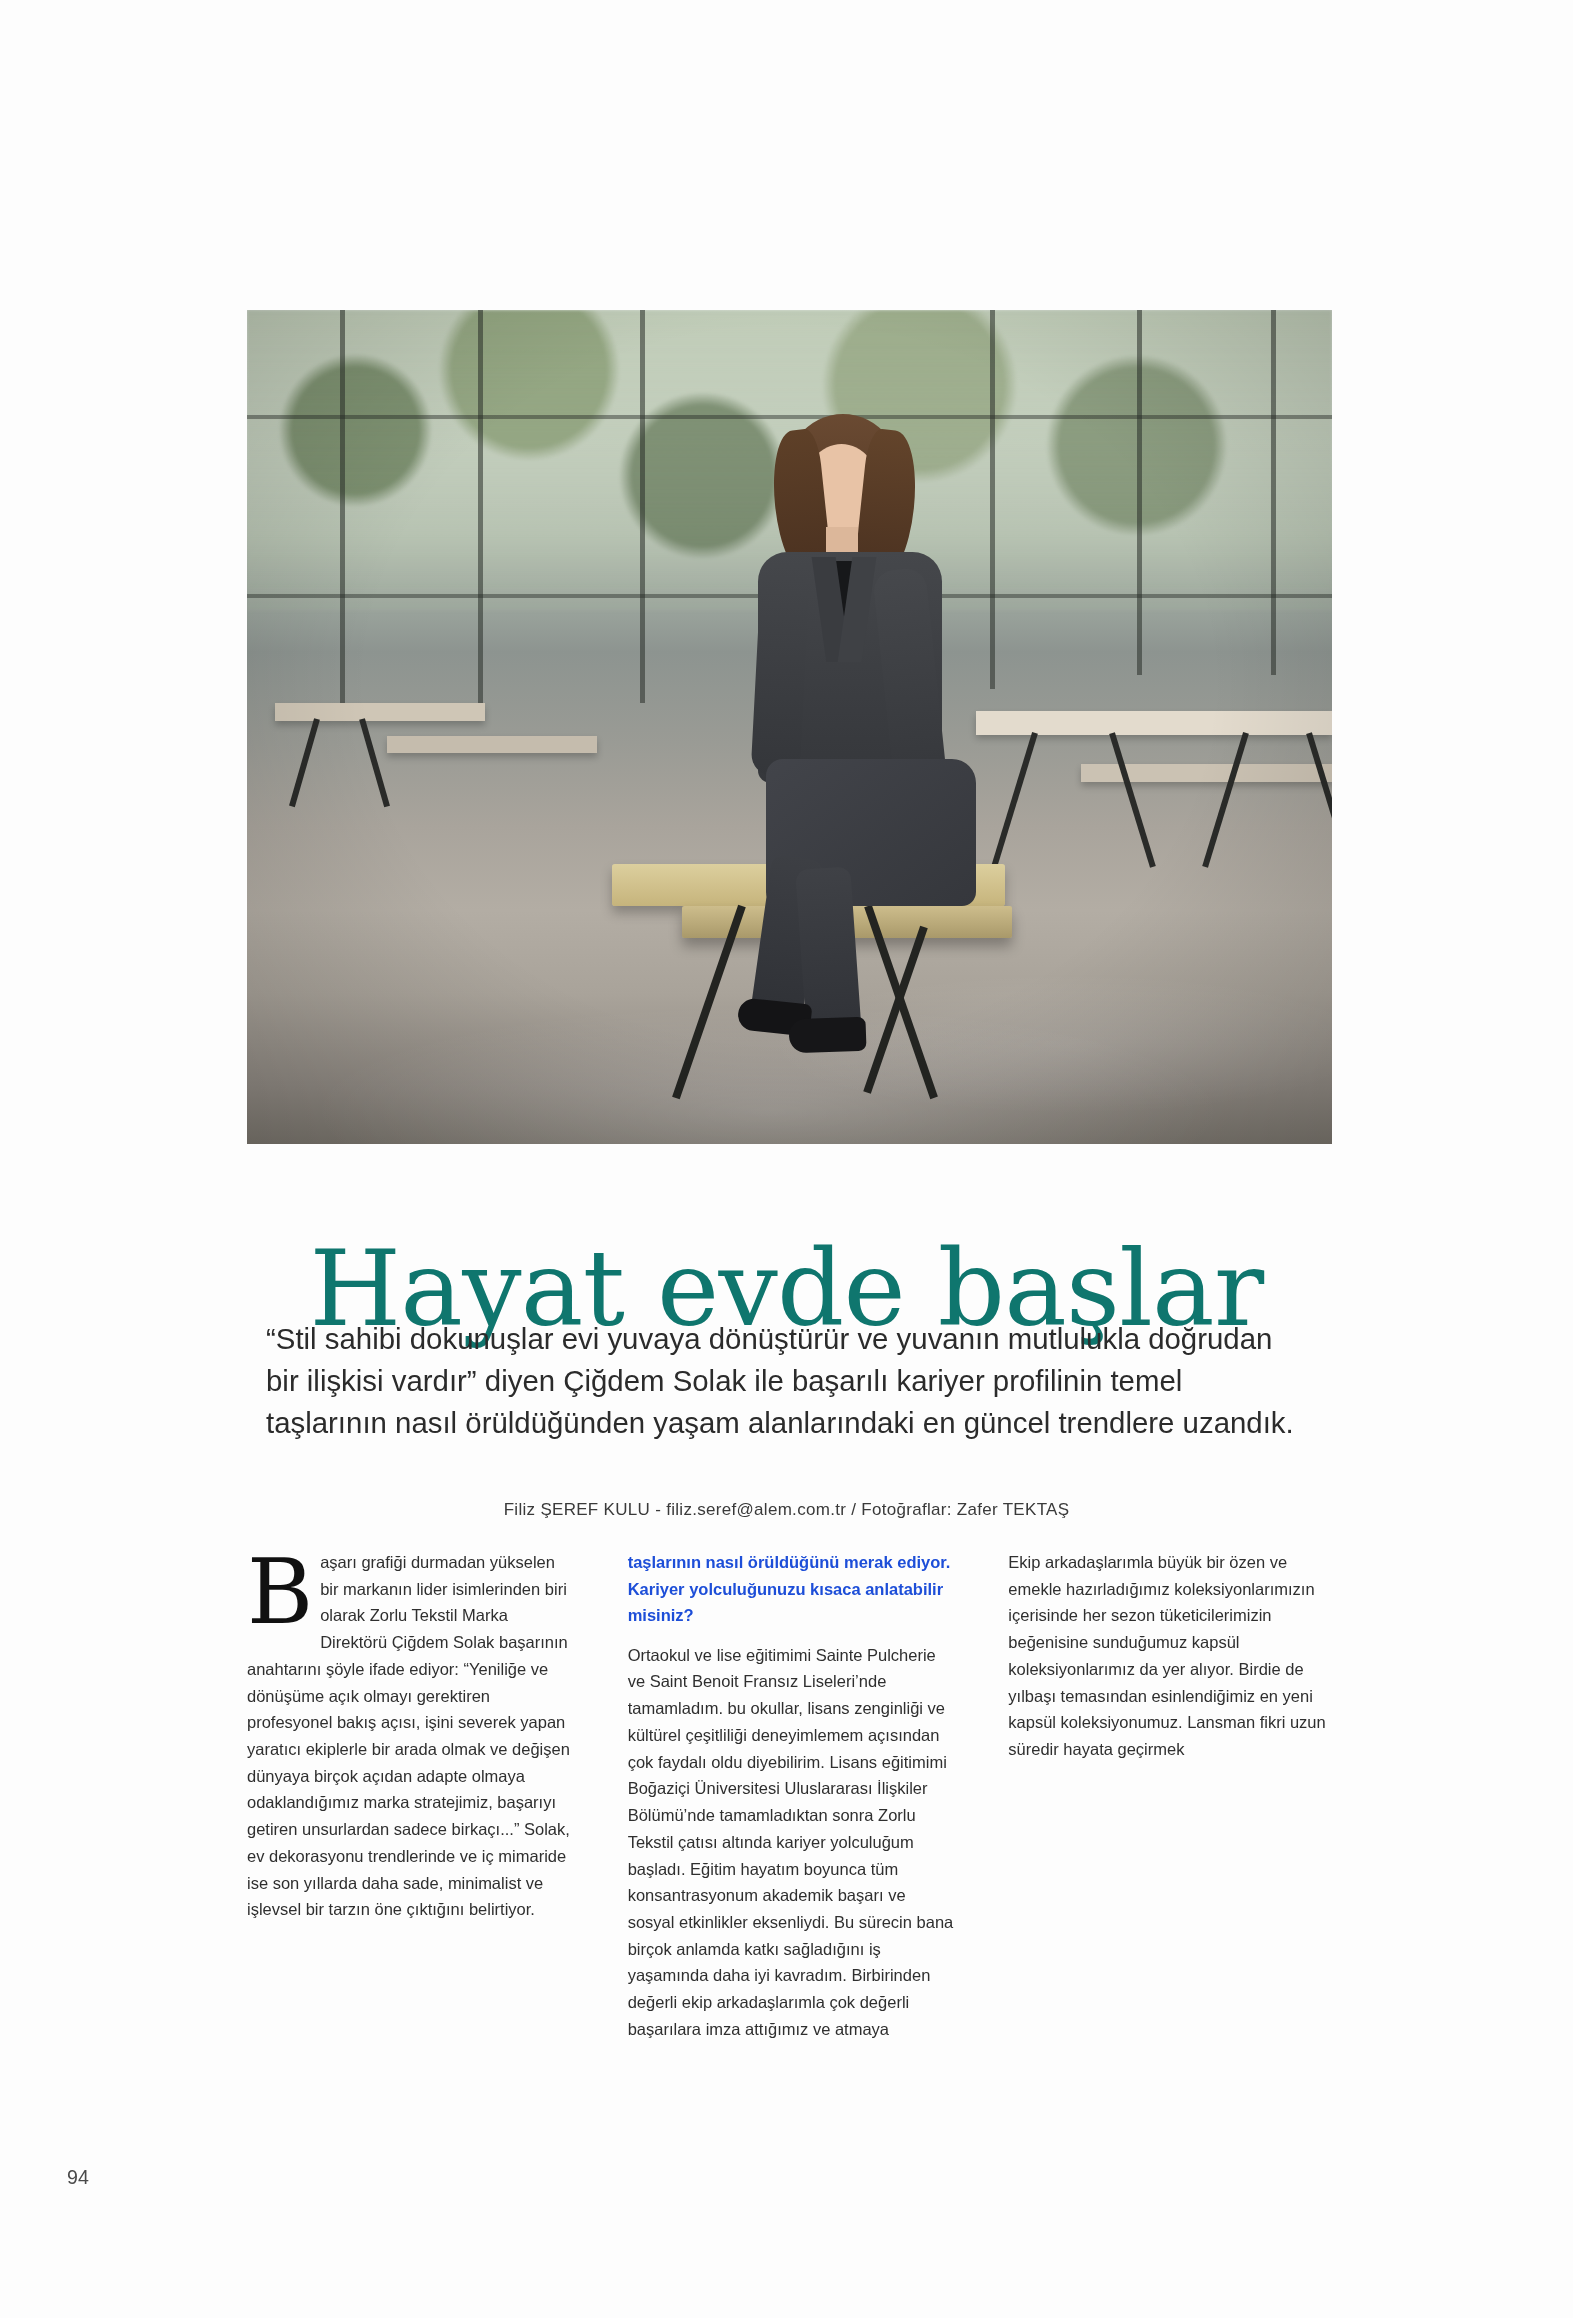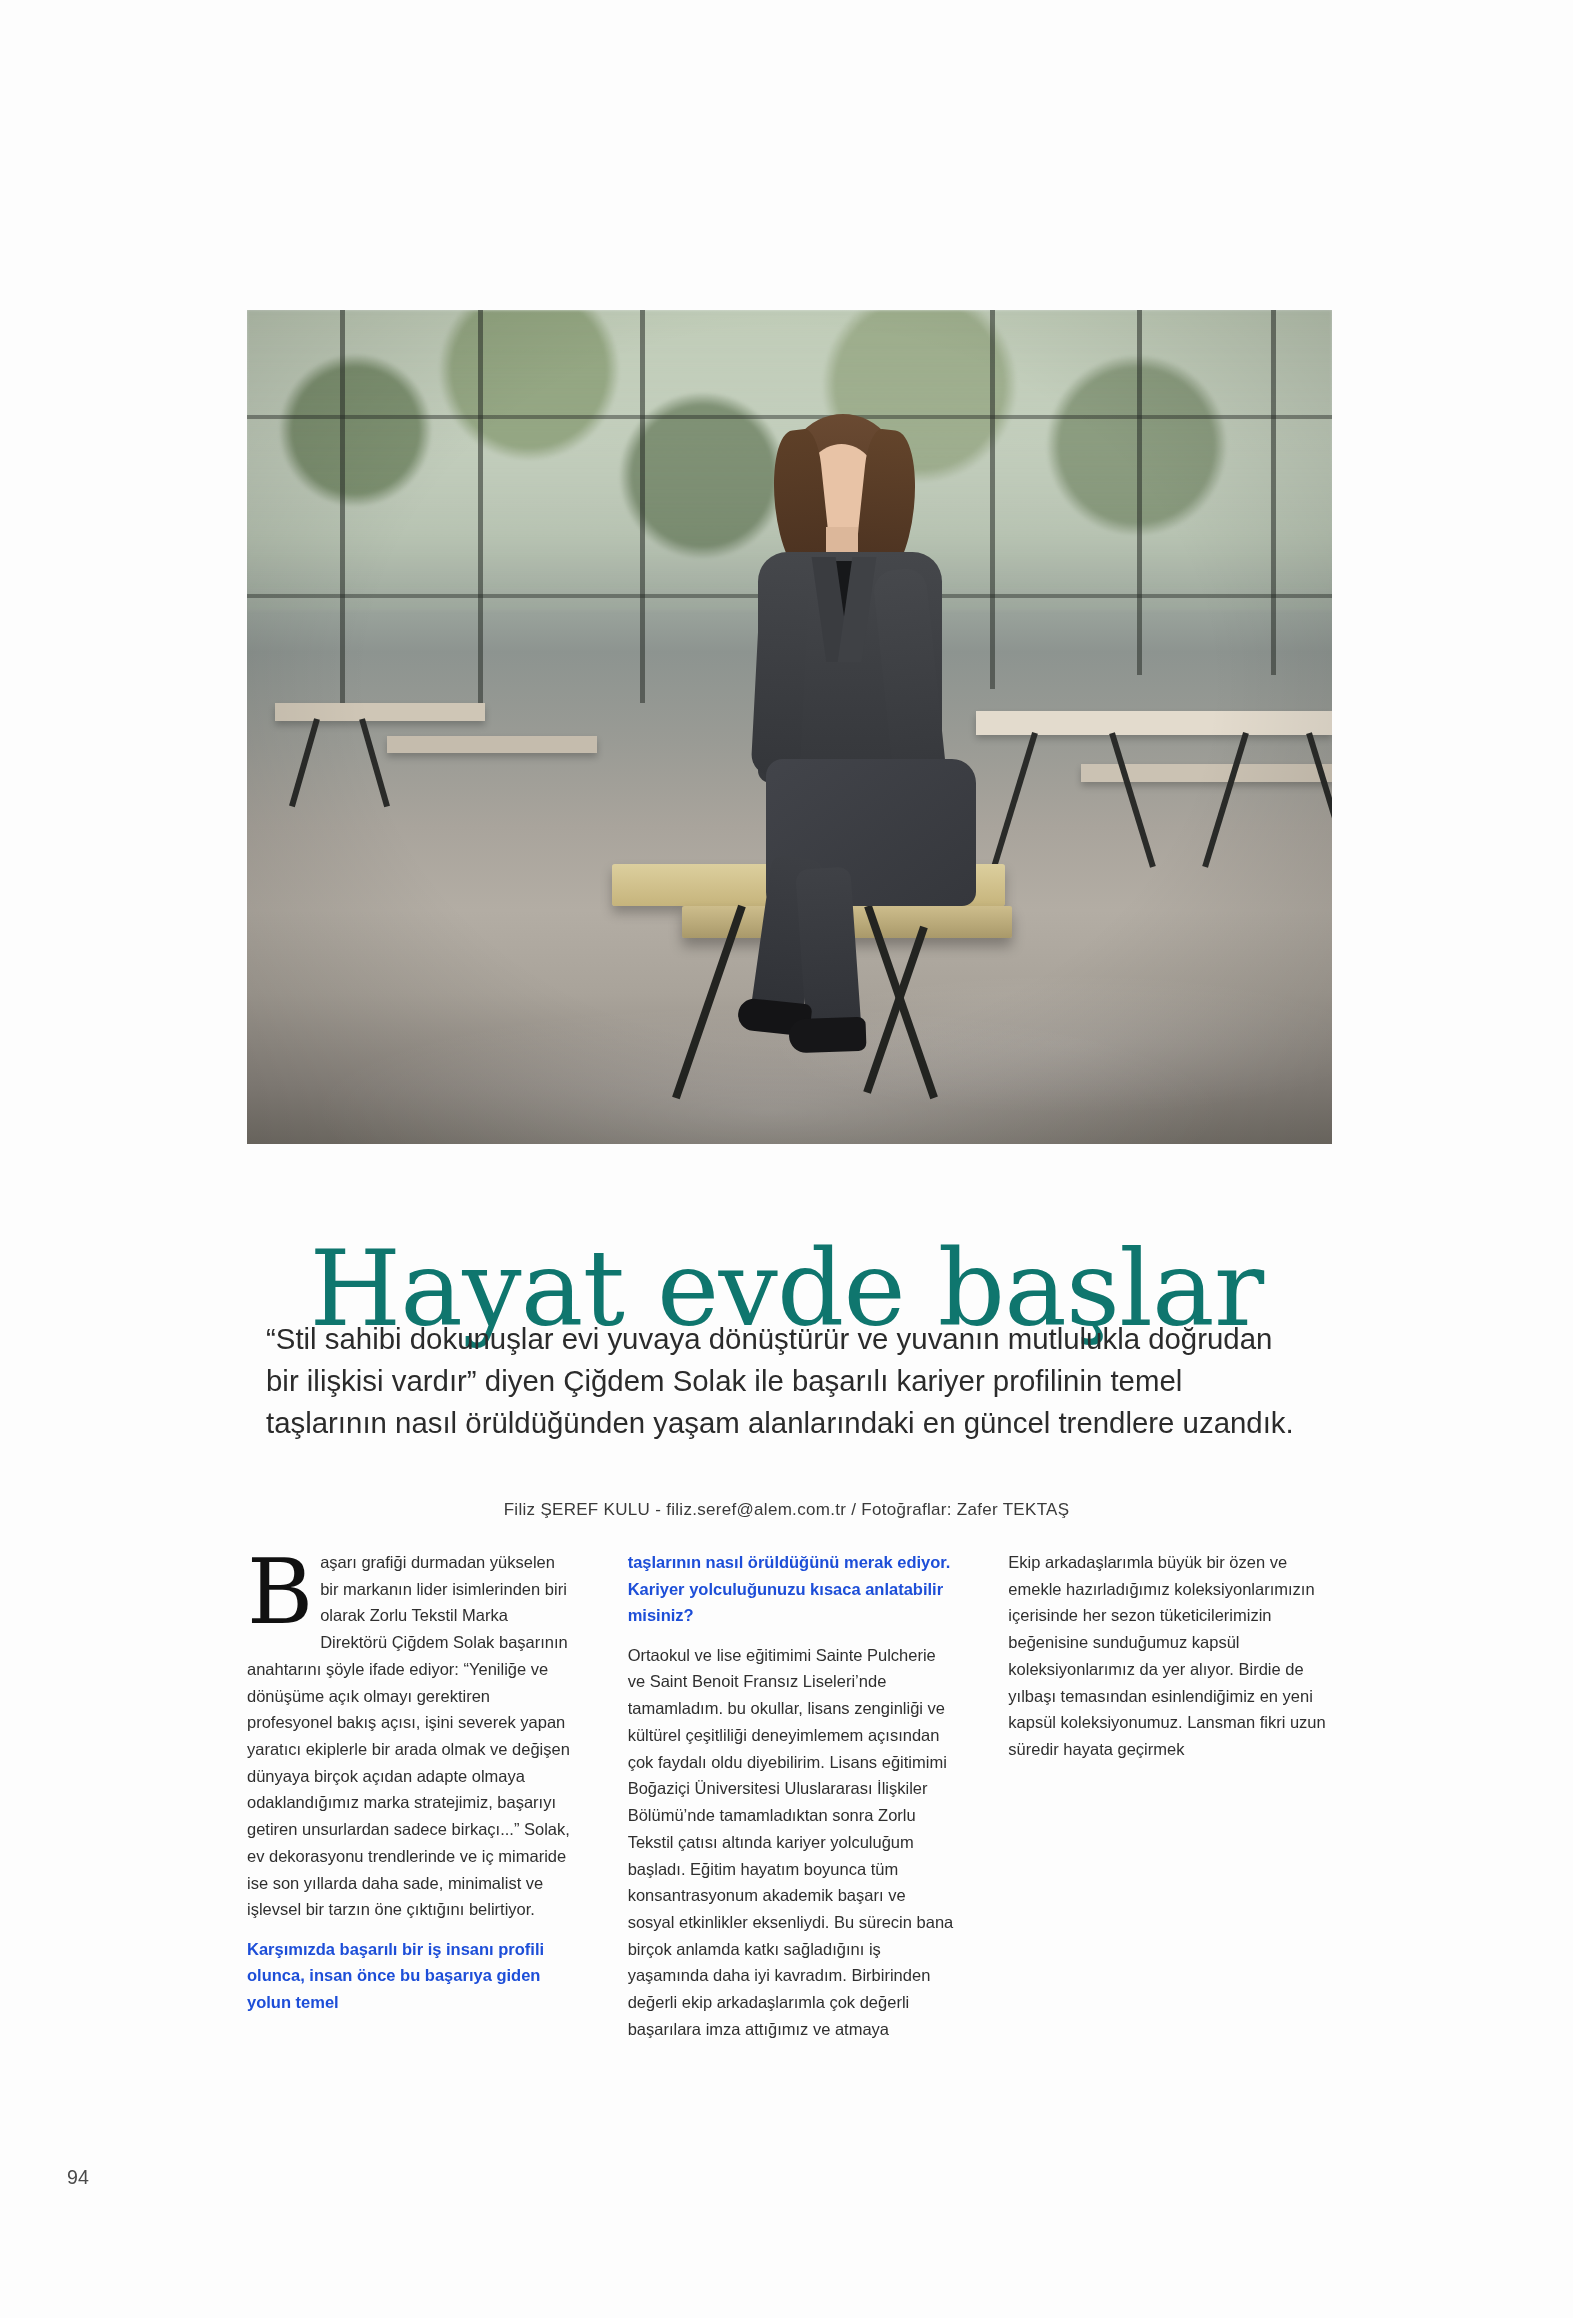--- a/index.html
+++ b/index.html
@@ -372,21 +372,20 @@
   <h1 class="headline">Hayat evde başlar</h1>
 
   <div class="deck">“Stil sahibi dokunuşlar evi yuvaya dönüştürür ve yuvanın mutlulukla doğrudan bir ilişkisi vardır” diyen Çiğdem Solak ile başarılı kariyer profilinin temel taşlarının nasıl örüldüğünden yaşam alanlarındaki en güncel trendlere uzandık.</div>
 
   <div class="byline">Filiz ŞEREF KULU - filiz.seref@alem.com.tr / Fotoğraflar: Zafer TEKTAŞ</div>
 
   <div class="columns">
 
     <div class="col">
       <p class="dropcap-para"><span class="dropcap">B</span><span>aşarı grafiği durmadan yükselen bir markanın lider isimlerinden biri olarak Zorlu Tekstil Marka Direktörü Çiğdem Solak başarının anahtarını şöyle ifade ediyor: “Yeniliğe ve dönüşüme açık olmayı gerektiren profesyonel bakış açısı, işini severek yapan yaratıcı ekiplerle bir arada olmak ve değişen dünyaya birçok açıdan adapte olmaya odaklandığımız marka stratejimiz, başarıyı getiren unsurlardan sadece birkaçı...” Solak, ev dekorasyonu trendlerinde ve iç mimaride ise son yıllarda daha sade, minimalist ve işlevsel bir tarzın öne çıktığını belirtiyor.</span></p>
-      <p class="q">Karşımızda başarılı bir iş insanı profili olunca, insan önce bu başarıya giden yolun temel</p>
     </div>
 
     <div class="col">
       <p class="q">taşlarının nasıl örüldüğünü merak ediyor. Kariyer yolculuğunuzu kısaca anlatabilir misiniz?</p>
       <p>Ortaokul ve lise eğitimimi Sainte Pulcherie ve Saint Benoit Fransız Liseleri’nde tamamladım. bu okullar, lisans zenginliği ve kültürel çeşitliliği deneyimlemem açısından çok faydalı oldu diyebilirim. Lisans eğitimimi Boğaziçi Üniversitesi Uluslararası İlişkiler Bölümü’nde tamamladıktan sonra Zorlu Tekstil çatısı altında kariyer yolculuğum başladı. Eğitim hayatım boyunca tüm konsantrasyonum akademik başarı ve sosyal etkinlikler eksenliydi. Bu sürecin bana birçok anlamda katkı sağladığını iş yaşamında daha iyi kavradım. Birbirinden değerli ekip arkadaşlarımla çok değerli başarılara imza attığımız ve atmaya</p>
     </div>
 
     <div class="col">
       <p>Ekip arkadaşlarımla büyük bir özen ve emekle hazırladığımız koleksiyonlarımızın içerisinde her sezon tüketicilerimizin beğenisine sunduğumuz kapsül koleksiyonlarımız da yer alıyor. Birdie de yılbaşı temasından esinlendiğimiz en yeni kapsül koleksiyonumuz. Lansman fikri uzun süredir hayata geçirmek</p>
     </div>

